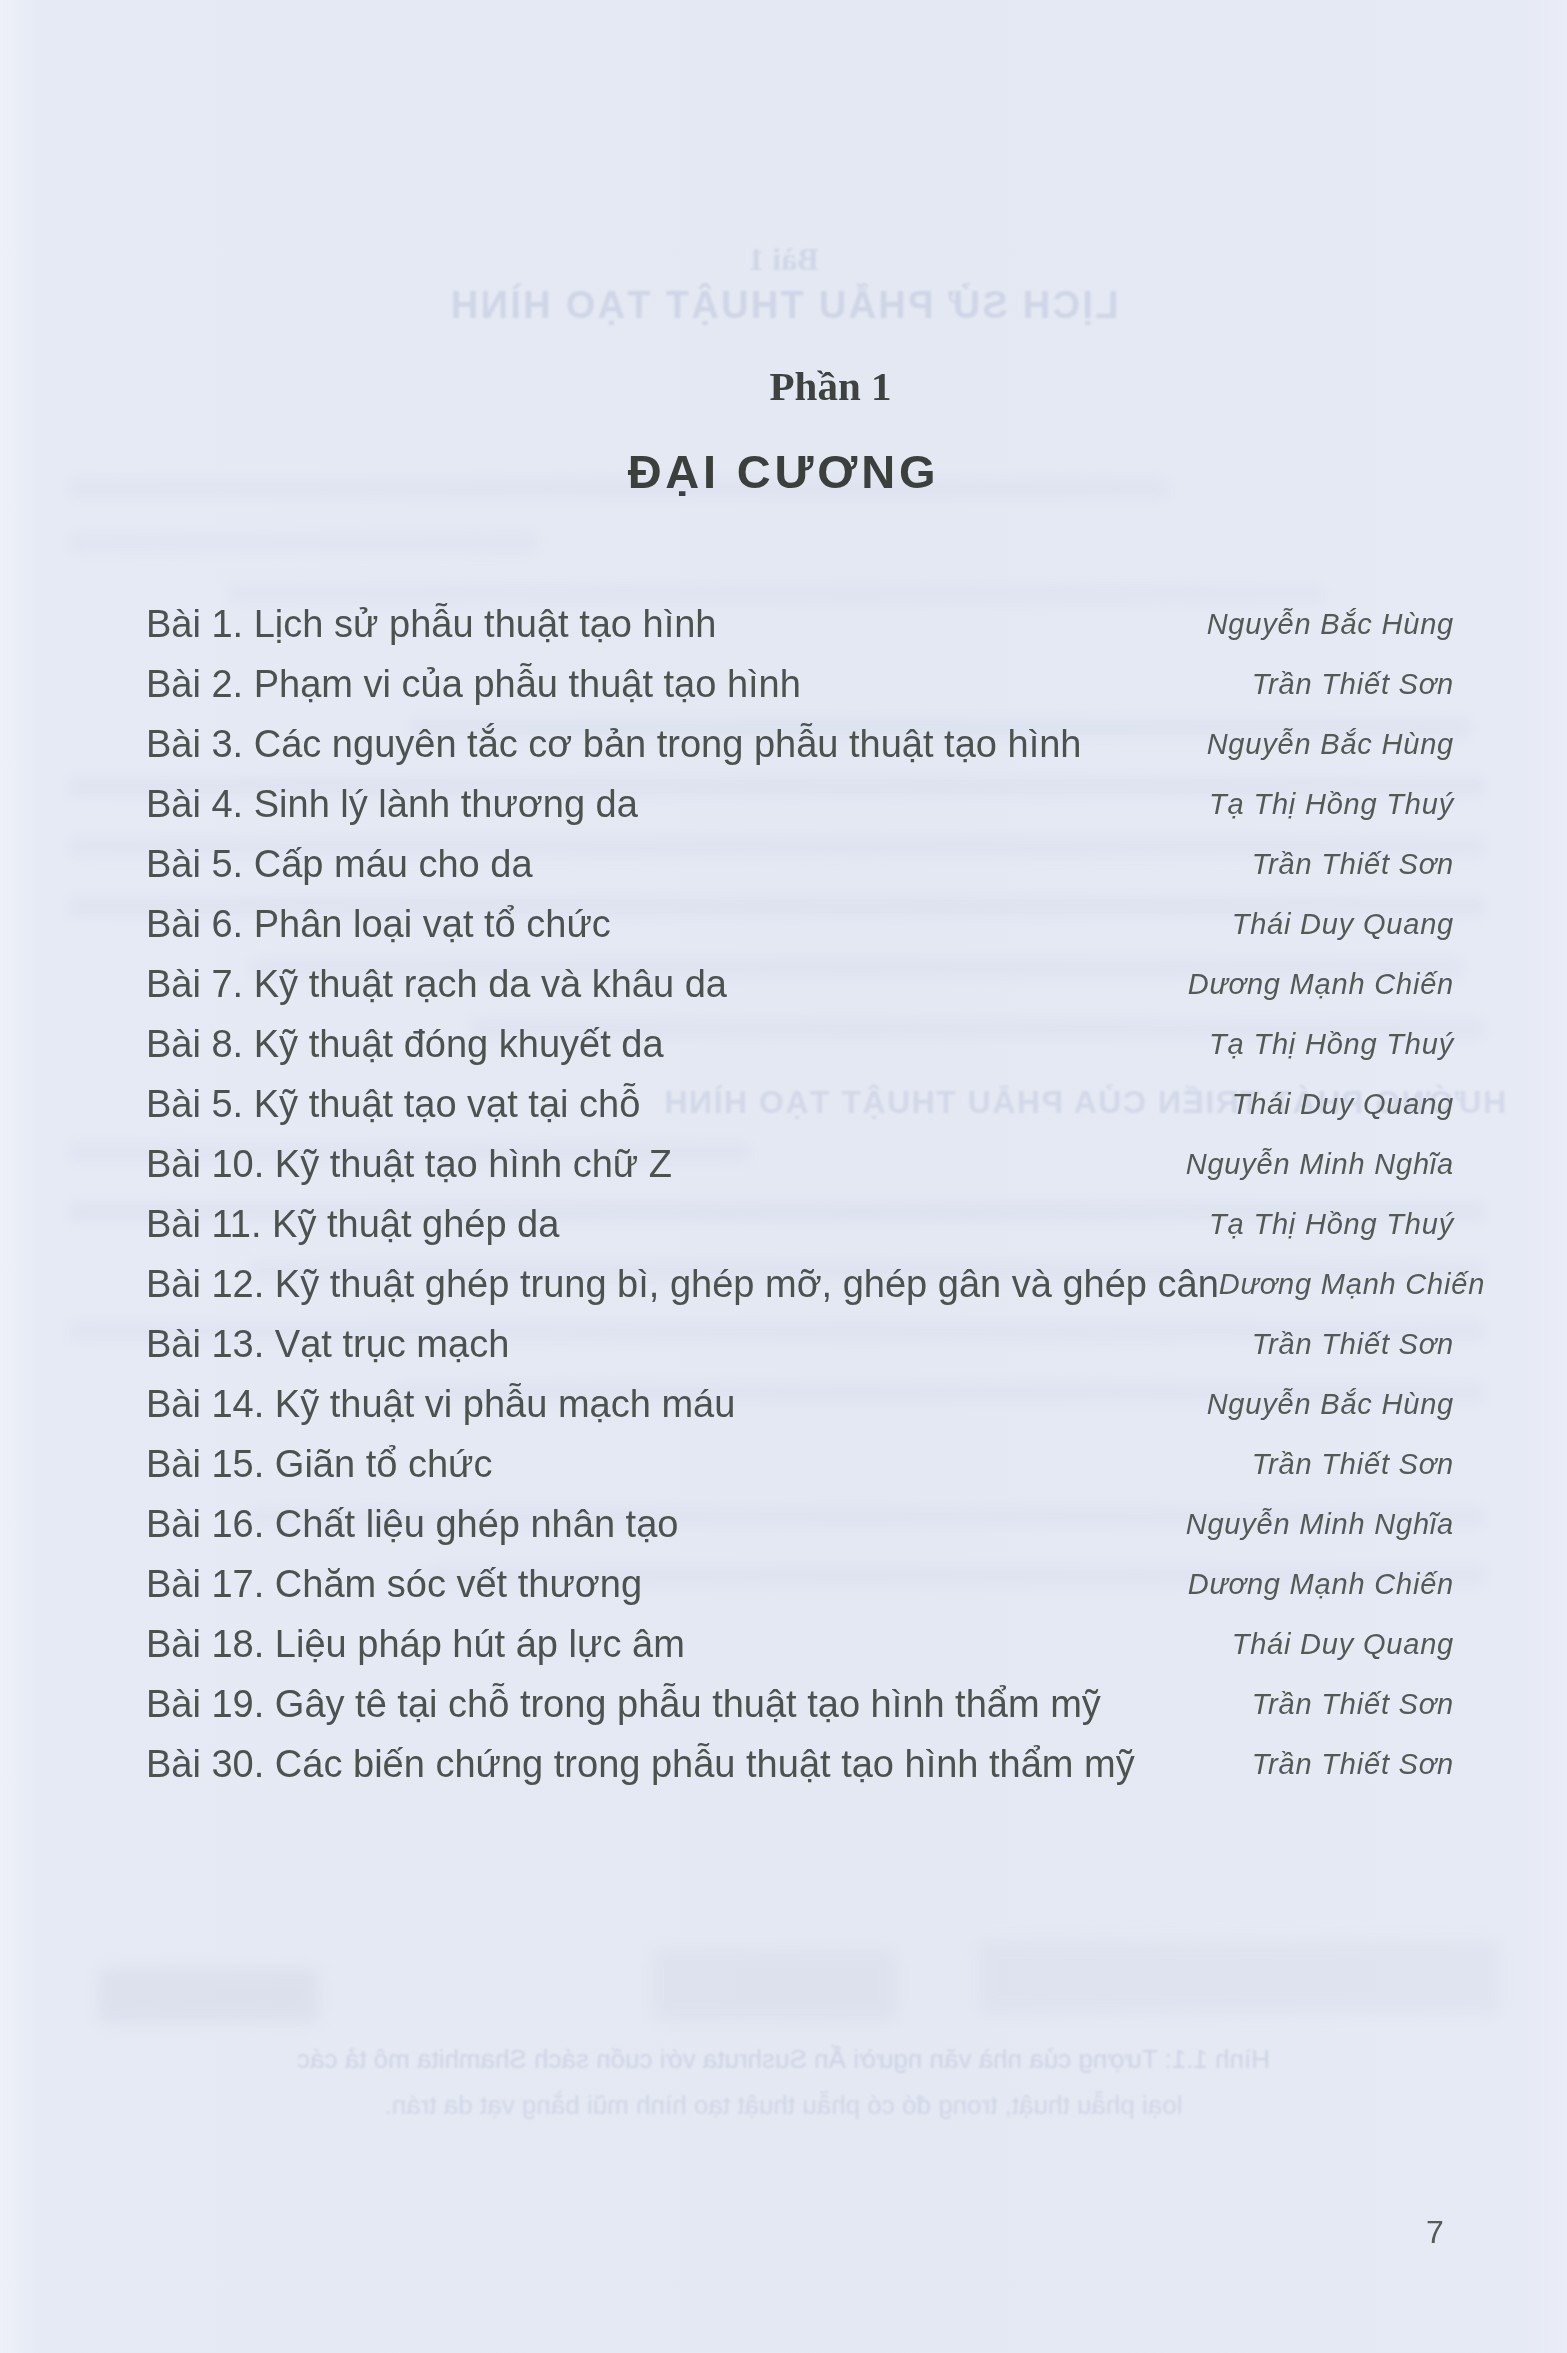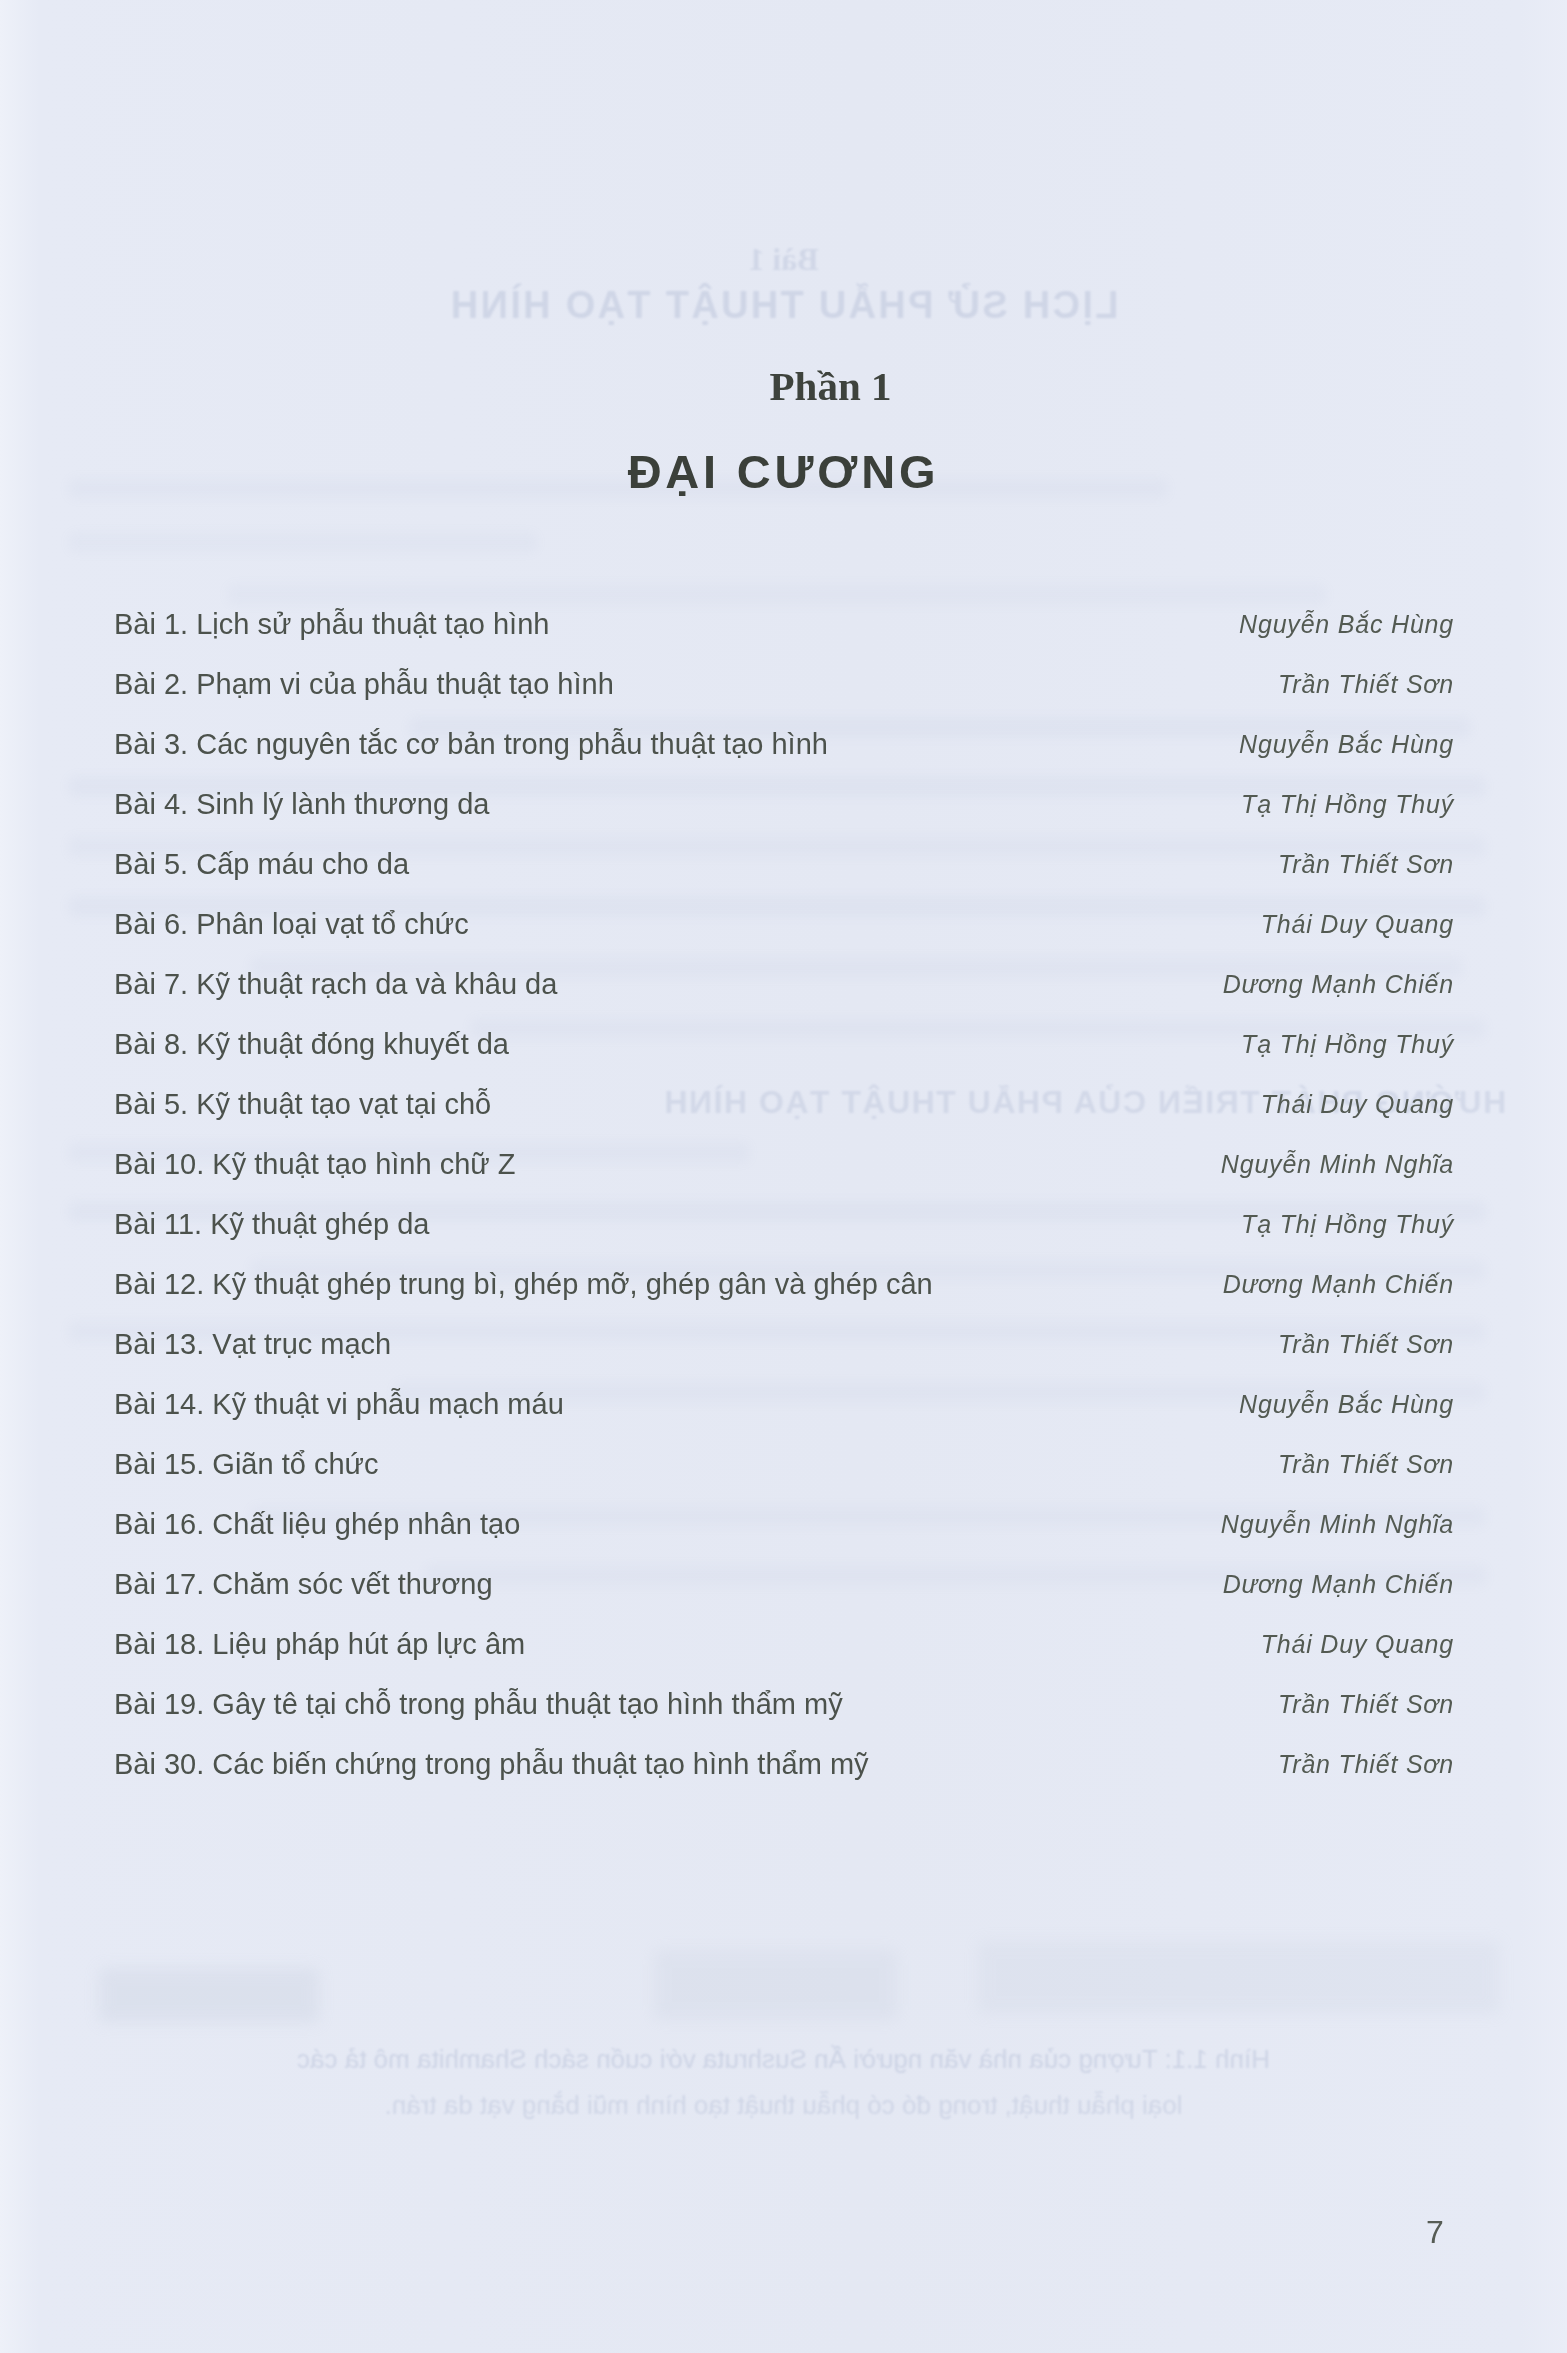--- a/index.html
+++ b/index.html
@@ -32,25 +32,26 @@
   }
   
   .toc{
     position:absolute;top:607px;left:114px;width:1340px;
   }
   .toc-row{
     height:60px;
     display:flex;justify-content:space-between;align-items:flex-start;
   }
   .toc-label{
-    font-size:29px;line-height:35px;color:#4c524c;
+    font-size:38px;line-height:35px;color:#4c524c;
     white-space:nowrap;
+    margin-left:32px;
   }
   .toc-author{
-    font-size:25px;line-height:35px;color:#535a52;
+    font-size:29px;line-height:35px;color:#535a52;
     font-style:italic;white-space:nowrap;letter-spacing:0.8px;
     text-align:right;flex:0 0 auto;
   }
   
   .page-number{
     position:absolute;top:2214px;left:1426px;
     font-size:32px;color:#565c55;
   }
   
   .ghost{

